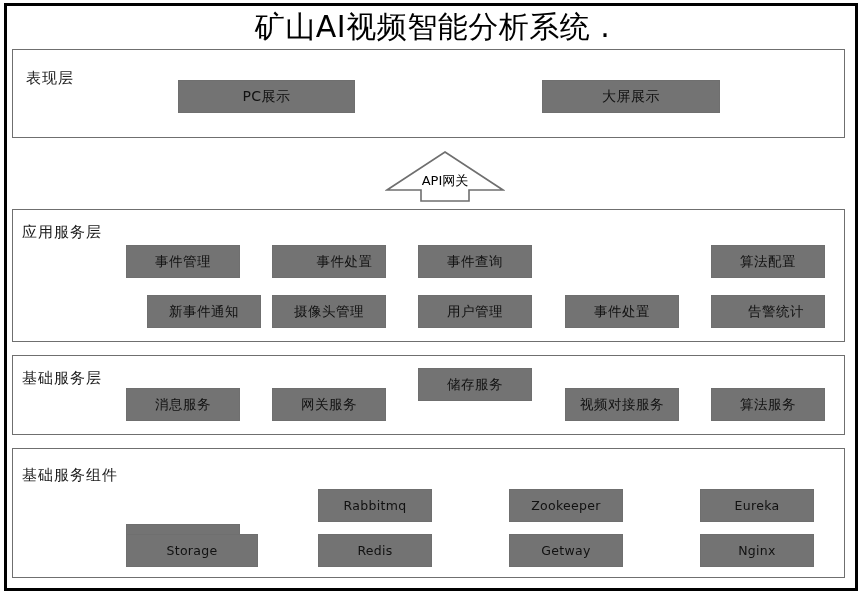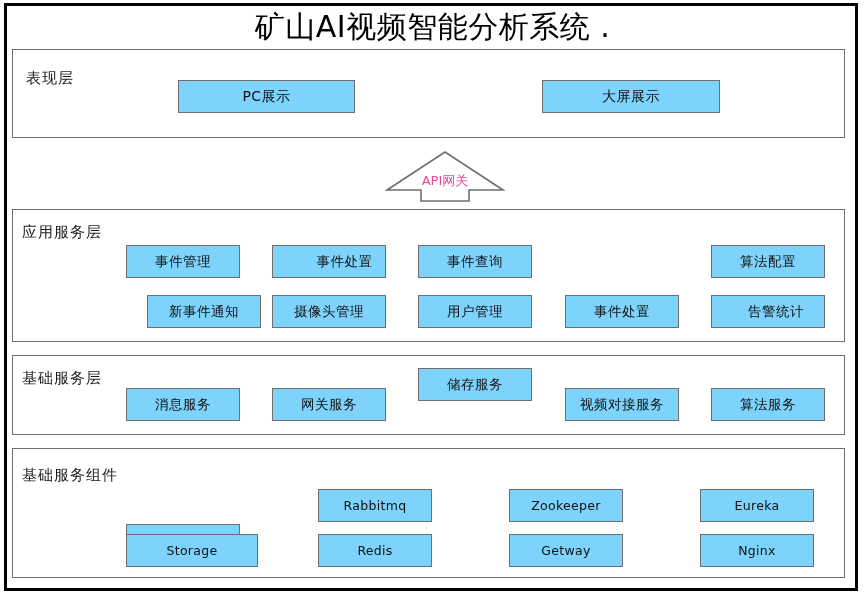--- a/index.html
+++ b/index.html
@@ -60,21 +60,21 @@
     line-height: 20px;
     color: #1a1a1a;
     letter-spacing: 1px;
     white-space: nowrap;
   }
   
   .node {
     position: absolute;
     box-sizing: border-box;
     border: 1.5px solid #6f6f6f;
-    background: #7dd3fc;
+    background: #737373;
     display: flex;
     align-items: center;
     justify-content: center;
     font-size: 13.5px;
     color: #111111;
     letter-spacing: 0.5px;
     white-space: nowrap;
   }
   .node.latin {
     font-size: 12.5px;
@@ -94,21 +94,21 @@
   .gateway-wrap svg {
     display: block;
   }
   .gateway-label {
     position: absolute;
     left: 0;
     top: 22px;
     width: 120px;
     text-align: center;
     font-size: 13px;
-    color: #ec4899;
+    color: #000000;
     white-space: nowrap;
   }
 </style>
 </head>
 <body>
 
 <div id="canvas">
 
   <div class="outer-frame"></div>
 

